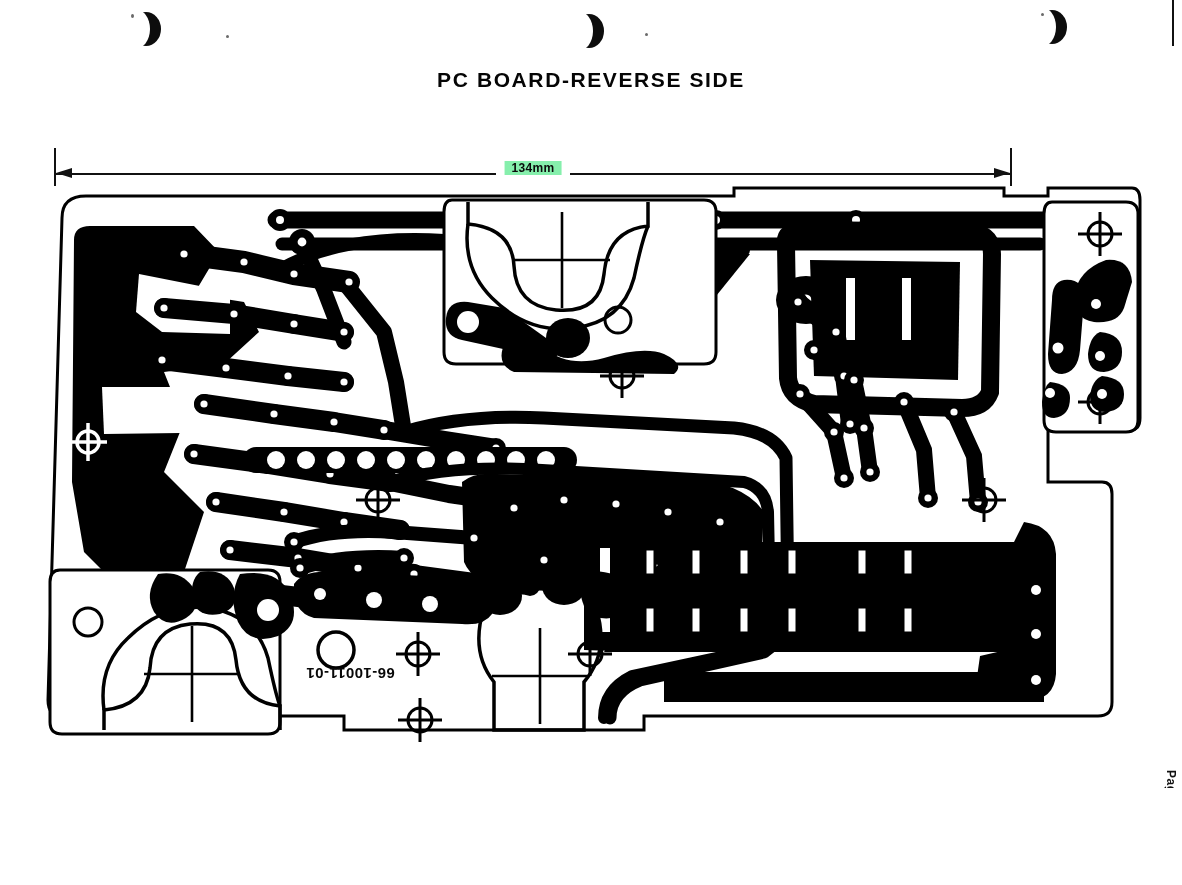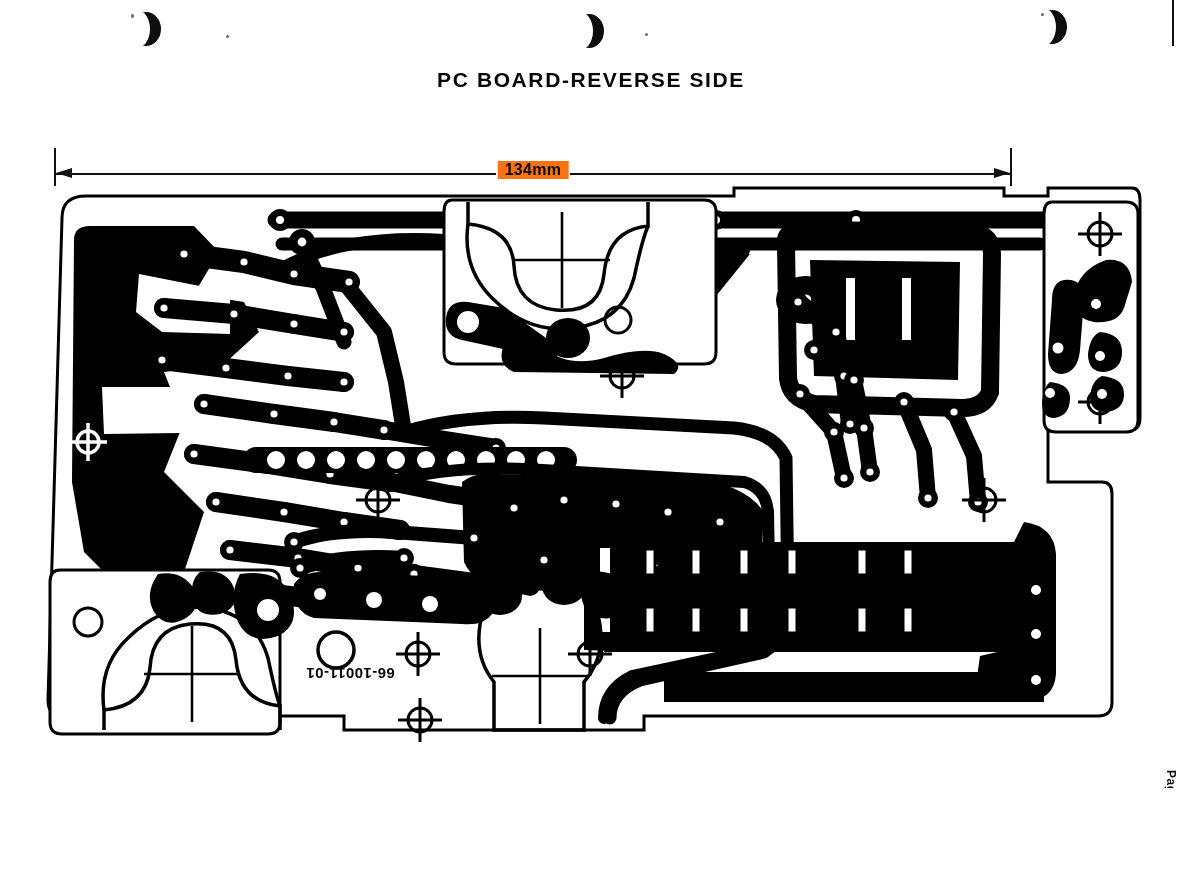--- a/index.html
+++ b/index.html
@@ -56,22 +56,22 @@
   #dimension-line .ext.r{right:0;}
   #dimension-line .rule{position:absolute;top:25px;height:1.6px;background:#111;}
   #dimension-line .rule.a{left:2px;width:440px;}
   #dimension-line .rule.b{right:2px;width:440px;}
   #dimension-line .arw{position:absolute;top:20px;width:0;height:0;
      border-top:5px solid transparent;border-bottom:5px solid transparent;}
   #dimension-line .arw.l{left:2px;border-right:16px solid #111;}
   #dimension-line .arw.r{right:2px;border-left:16px solid #111;}
   #dim-label{
     position:absolute;left:50%;top:13px;transform:translateX(-50%);
-    background:#f97316;padding:0 7px;
-    font-size:16px;font-weight:bold;color:#0a0a0a;white-space:nowrap;
+    background:#86efac;padding:0 7px;
+    font-size:12px;font-weight:bold;color:#0a0a0a;white-space:nowrap;
     letter-spacing:0.3px;
   }
 
   
   #board-artwork{position:absolute;left:44px;top:182px;width:1100px;height:560px;}
   #board-artwork svg{display:block;width:100%;height:100%;}
 
   
   #board-id{
     position:absolute;left:306px;top:665px;

